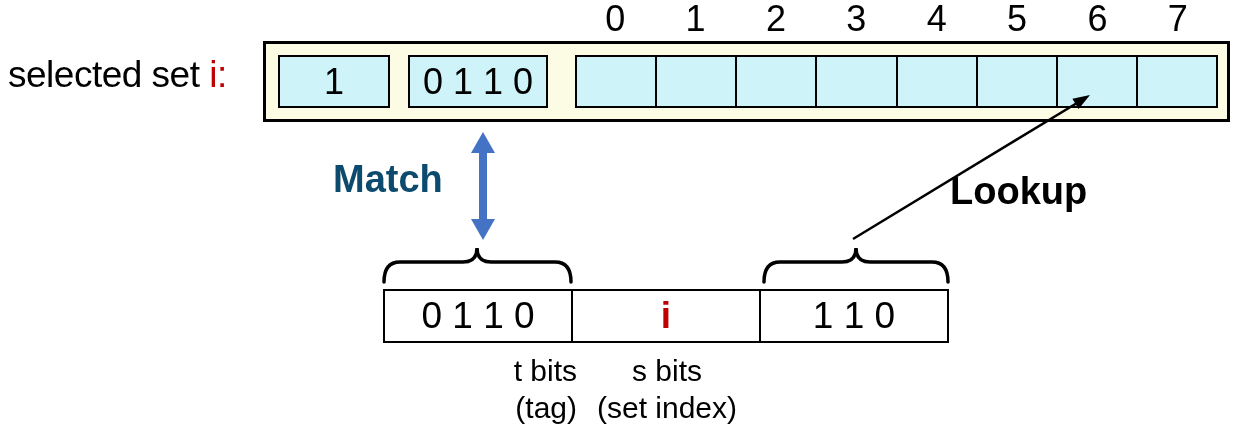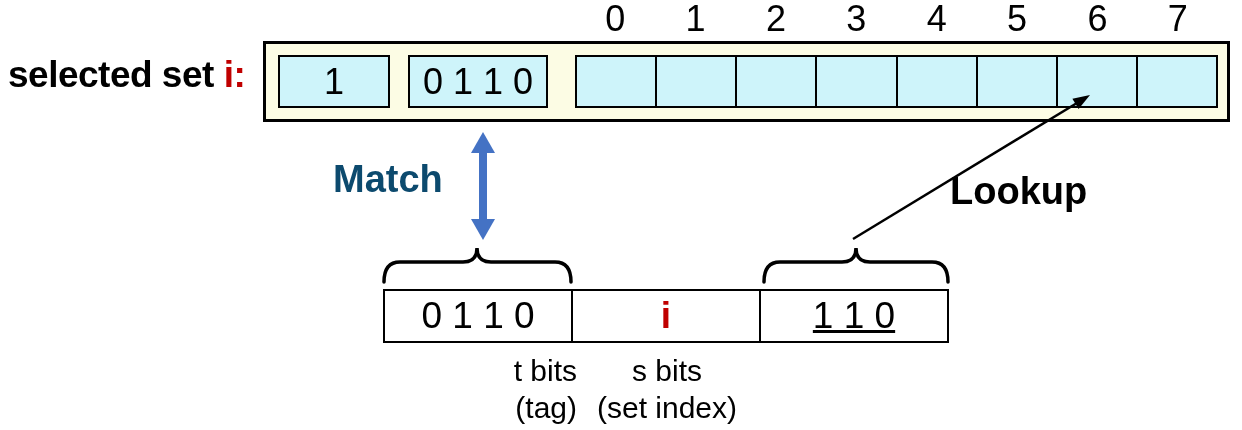--- a/index.html
+++ b/index.html
@@ -2,21 +2,21 @@
 <html><head>
 <meta charset="utf-8">
 <style>
   html,body { margin:0; padding:0; background:#fff; }
   .canvas {
     position:relative; width:1242px; height:430px; background:#ffffff;
     font-family:"Liberation Sans", sans-serif; color:#000; overflow:hidden;
   }
   
   .selected-label {
-    position:absolute; left:8px; top:54px; font-size:37px; font-weight:bold;
+    position:absolute; left:8px; top:54px; font-size:37px; font-weight:normal;
     white-space:nowrap; letter-spacing:-0.5px;
   }
   .selected-label .idx { color:#c00000; }
 
   
   .outer-box {
     position:absolute; left:263px; top:41px; width:967px; height:81px;
     background:#fcfce4; border:3px solid #000; box-sizing:border-box;
   }
   .cellbox {
@@ -47,21 +47,21 @@
 
   
   .addr-box {
     position:absolute; left:383px; top:289px; width:566px; height:54px;
     background:#fff; border:2px solid #000; box-sizing:border-box; display:flex;
   }
   .addr-cell {
     flex:1; border-right:2px solid #000; display:flex; align-items:center;
     justify-content:center; font-size:37px;
   }
-  .addr-cell:last-child { border-right:none;text-decoration:underline; }
+  .addr-cell:last-child { border-right:none; }
   .addr-cell.red { color:#c00000; font-weight:bold; }
 
   .field-label { position:absolute; top:352px; text-align:center; font-size:30px; line-height:37px; }
   .field-label-t { left:377px; width:200px;text-align:right; }
   .field-label-s { left:567px; width:200px; }
   .field-label-b { left:732px; width:240px; }
 </style>
 </head>
 <body>
 

